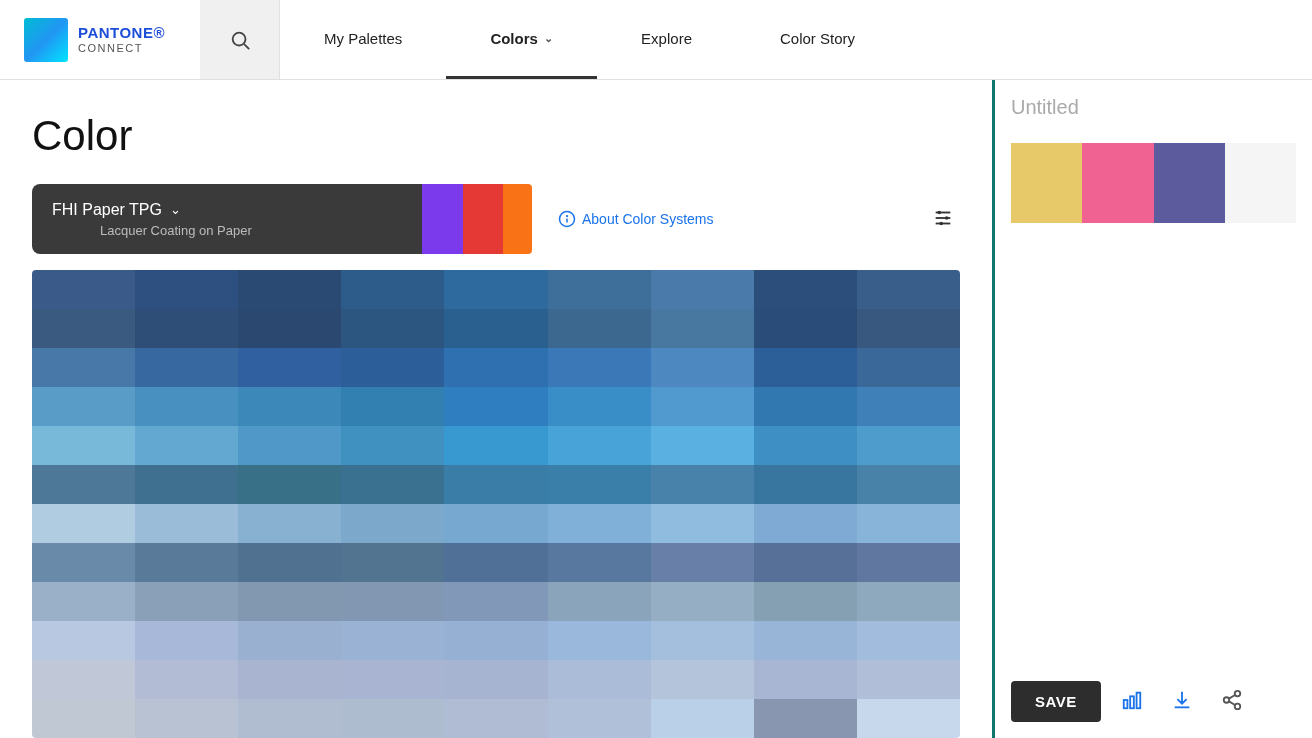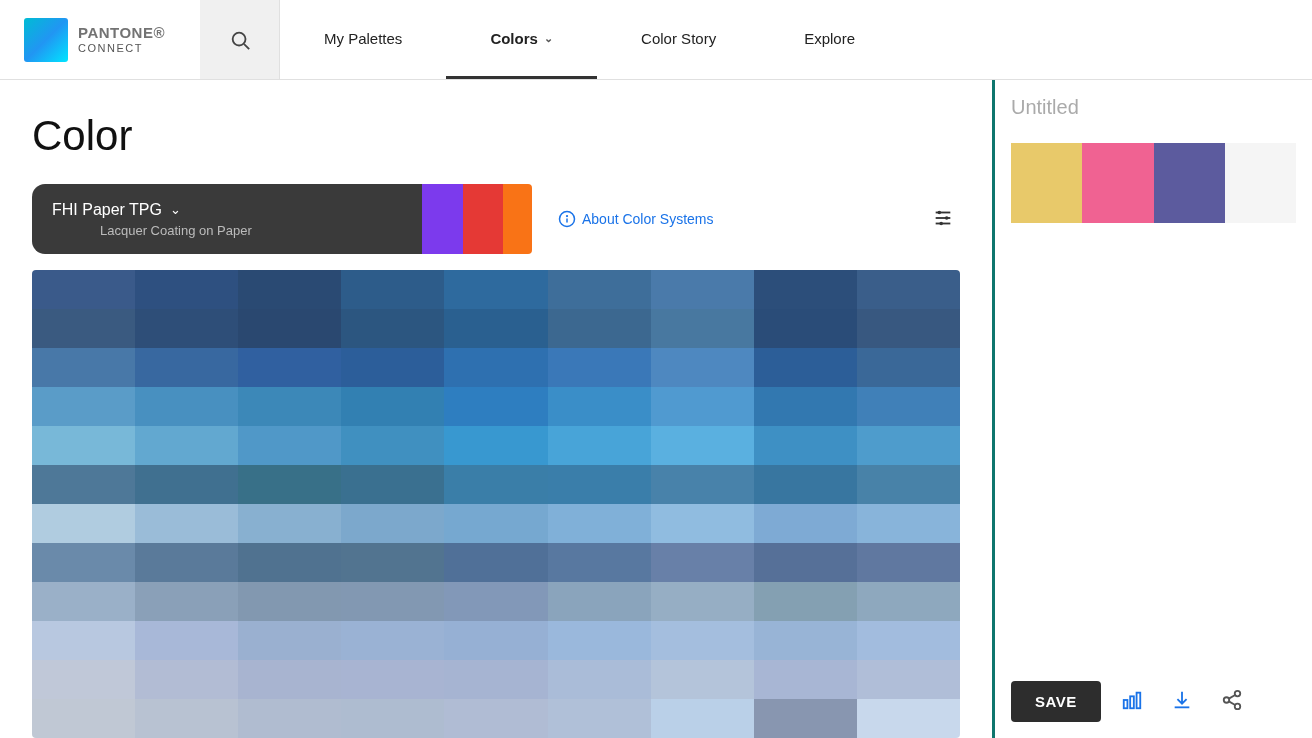--- a/index.html
+++ b/index.html
@@ -34,21 +34,21 @@
     }
     .logo-text {
       display: flex;
       flex-direction: column;
       line-height: 1.1;
     }
     .logo-pantone {
       font-size: 15px;
       font-weight: 700;
       letter-spacing: 0.5px;
-      color: #737373;
+      color: #1d4ed8;
     }
     .logo-connect {
       font-size: 11px;
       font-weight: 400;
       color: #555;
       letter-spacing: 1.5px;
       text-transform: uppercase;
     }
     .nav-search-btn {
       display: flex;
@@ -105,21 +105,21 @@
     
     .color-system-bar {
       display: flex;
       align-items: center;
       gap: 16px;
       margin-bottom: 16px;
     }
     .color-system-selector {
       background: #3a3a3a;
       color: #fff;
-      border-radius: 13px;
+      border-radius: 8px;
       padding: 0 20px;
       height: 70px;
       display: flex;
       flex-direction: column;
       justify-content: center;
       gap: 4px;
       min-width: 500px;
       position: relative;
     }
     .color-system-name {
@@ -266,24 +266,24 @@
 
   <div class="nav-items">
     <div class="nav-item">
       <span>My Palettes</span>
     </div>
     <div class="nav-item active">
       <span>Colors</span>
       <span class="chevron">⌄</span>
     </div>
     <div class="nav-item">
+      <span>Explore</span>
+    </div>
+    <div class="nav-item">
       <span>Color Story</span>
-    </div>
-    <div class="nav-item">
-      <span>Explore</span>
     </div>
   </div>
 </nav>
 
 <div class="main-layout">
 
   <div class="left-panel">
     <h1 class="page-title">Color</h1>
 
     <div class="color-system-bar">

